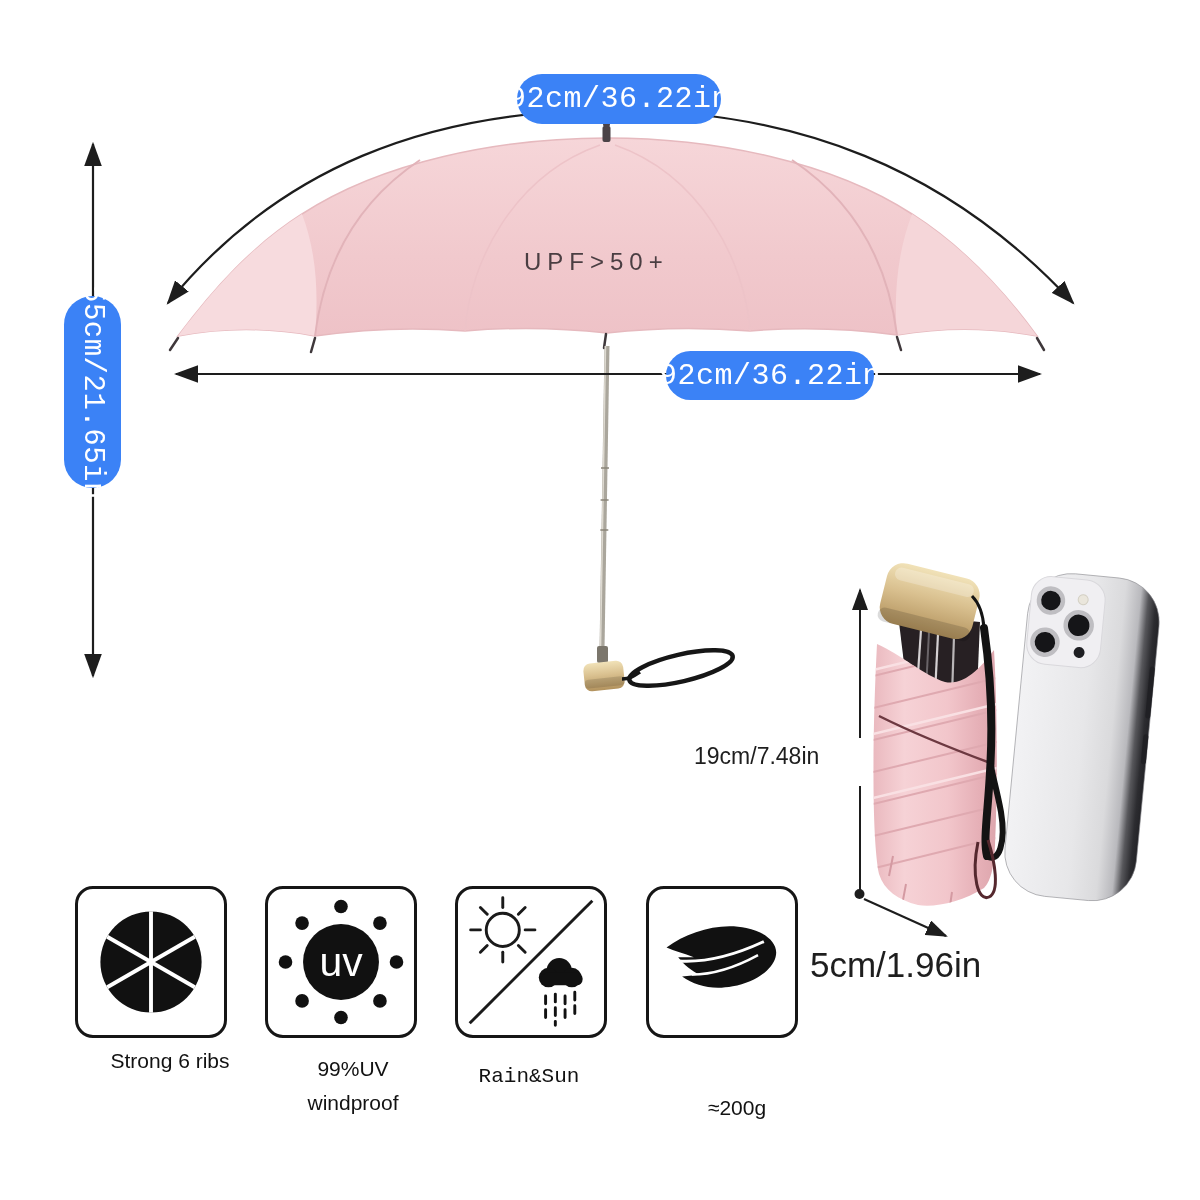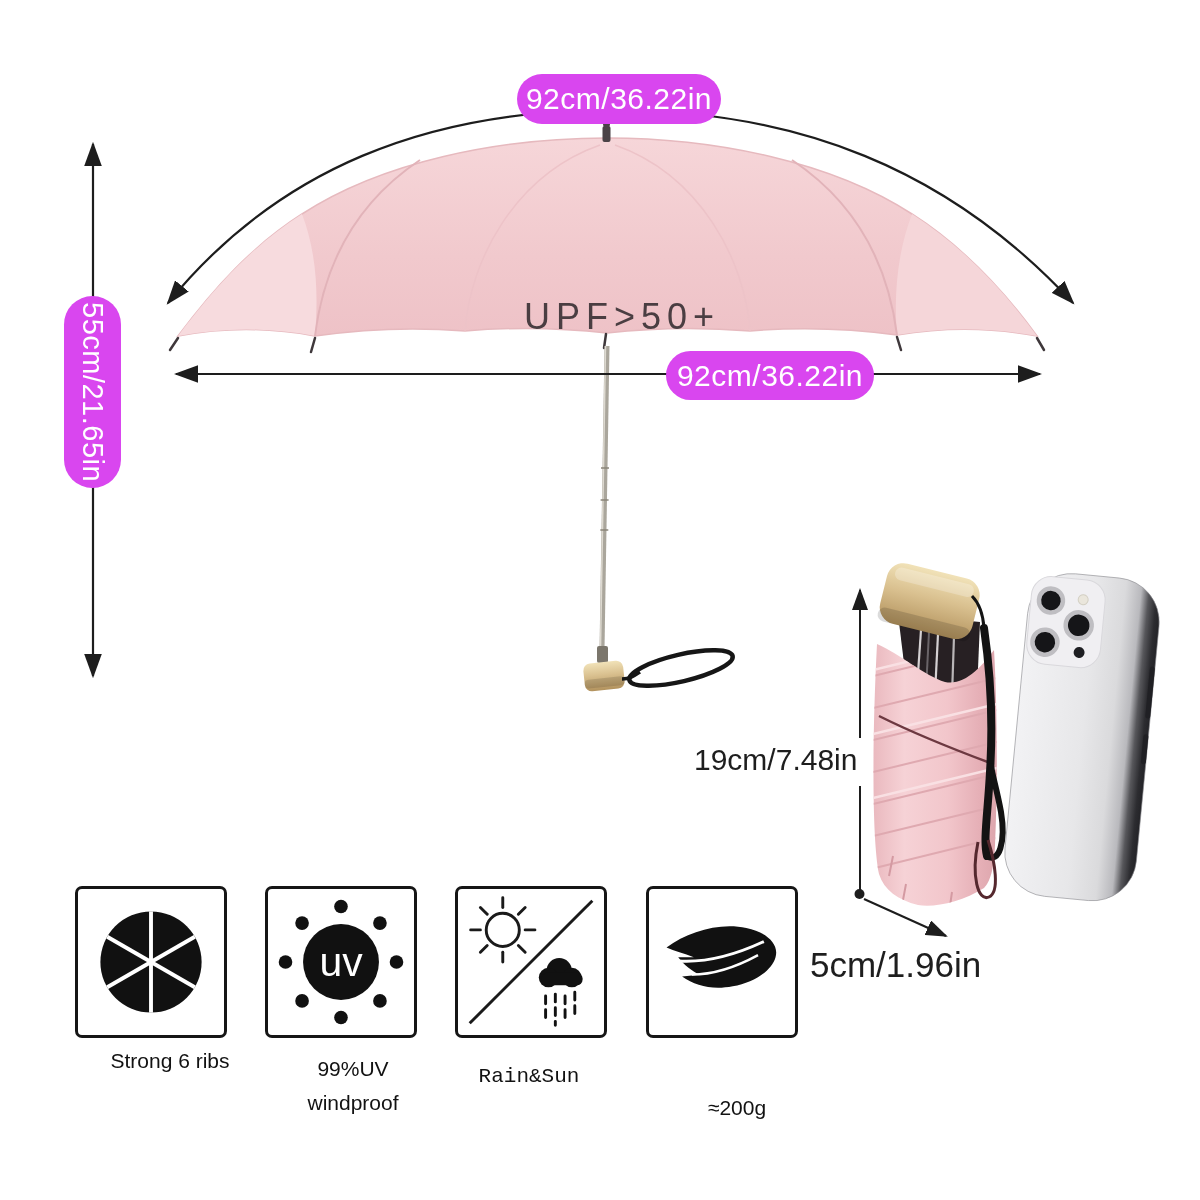--- a/index.html
+++ b/index.html
@@ -1,26 +1,26 @@
 <!DOCTYPE html>
 <html><head>
 <meta charset="utf-8">
 <style>
   html,body{margin:0;padding:0;background:#fff;}
   .stage{position:relative;width:1200px;height:1200px;background:#ffffff;overflow:hidden;
          font-family:"Liberation Sans", sans-serif;color:#1a1a1a;}
   .art{position:absolute;left:0;top:0;width:1200px;height:1200px;z-index:1;}
-  .pill{position:absolute;z-index:3;background:#d946ef;color:#ffffff;border-radius:26px;
-        display:flex;align-items:center;justify-content:center;font-size:30px;letter-spacing:.5px;}
+  .pill{position:absolute;z-index:3;background:#3b82f6;color:#ffffff;border-radius:26px;
+        display:flex;align-items:center;justify-content:center;font-size:30px;letter-spacing:.5px;font-family:Liberation Mono, monospace;}
   .pill.vert{writing-mode:vertical-rl;font-size:29px;border-radius:29px;}
   .dim{position:absolute;z-index:3;color:#1e1e1e;white-space:nowrap;}
-  .canopy-print{position:absolute;z-index:3;color:#4a3e42;font-size:36px;letter-spacing:6px;
-        font-weight:400;white-space:nowrap;margin-top:48px;}
+  .canopy-print{position:absolute;z-index:3;color:#4a3e42;font-size:24px;letter-spacing:6px;
+        font-weight:400;white-space:nowrap;}
   .fbox{position:absolute;z-index:3;width:152px;height:152px;border:3px solid #161616;
-        border-radius:7px;box-sizing:border-box;display:flex;align-items:center;justify-content:center;background:#fff;}
+        border-radius:18px;box-sizing:border-box;display:flex;align-items:center;justify-content:center;background:#fff;}
   .cap{position:absolute;z-index:3;text-align:center;font-size:21px;line-height:34px;color:#121212;}
 </style>
 </head>
 <body>
 
 <div class="stage">
 
   <svg class="art" viewBox="0 0 1200 1200">
     <defs>
       <marker id="ah" markerWidth="11" markerHeight="8" refX="10" refY="4" orient="auto-start-reverse">
@@ -151,21 +151,21 @@
       <circle cx="1071" cy="653" r="5.5" fill="#1e1e22"></circle>
     </g>
   </svg>
 
   <div class="pill" style="left:517px;top:74px;width:204px;height:50px;">92cm/36.22in</div>
   <div class="pill" style="left:666px;top:351px;width:208px;height:49px;">92cm/36.22in</div>
   <div class="pill vert" style="left:64px;top:296px;width:57px;height:192px;">55cm/21.65in</div>
 
   <div class="canopy-print" style="left:524px;top:248px;">UPF&gt;50+</div>
 
-  <div class="dim" style="left:694px;top:743px;font-size:30px;">19cm/7.48in</div>
+  <div class="dim" style="left:694px;top:743px;font-size:23px;">19cm/7.48in</div>
   <div class="dim" style="left:810px;top:945px;font-size:35px;">5cm/1.96in</div>
 
   <div class="fbox" style="left:75px;top:886px;">
     <svg width="146" height="146" viewBox="0 0 150 150">
       <circle cx="75" cy="75" r="52" fill="#111"></circle>
       <g stroke="#fff" stroke-width="4">
         <path d="M 75,23 L 75,127"></path>
           <path d="M 30,49 L 120,101"></path>
           <path d="M 30,101 L 120,49"></path>
       </g>

